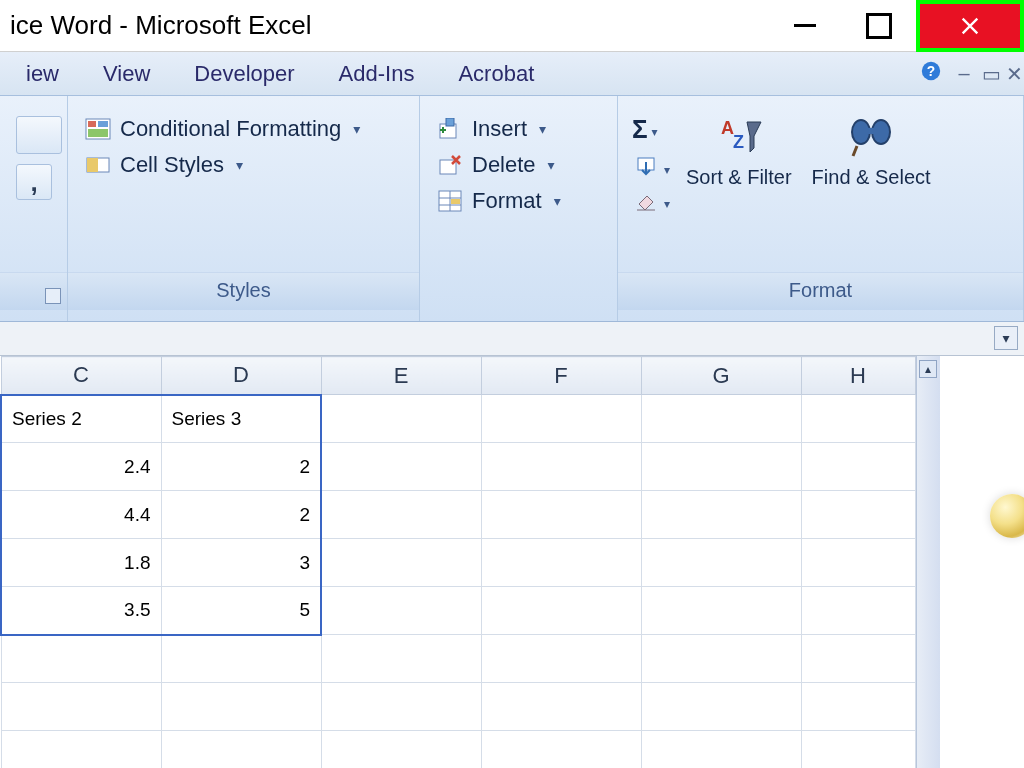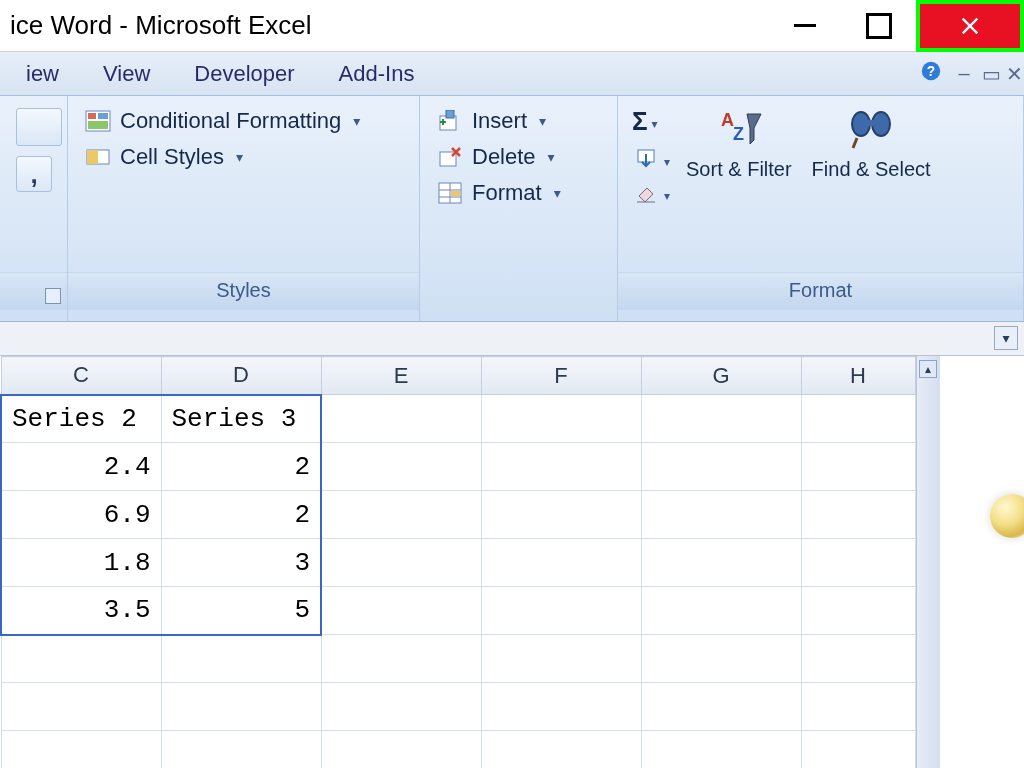--- a/index.html
+++ b/index.html
@@ -14,21 +14,21 @@
   .win-close { background: #e81123; color: #fff; width: 100px; height: 44px; }
   .win-close svg { width: 22px; height: 22px; }
   
   .tabbar { display: flex; align-items: center; height: 44px; background: linear-gradient(#e6eef9, #d7e4f2); border-bottom: 1px solid #a6bfde; padding-left: 4px; }
   .tabbar .tab { font-size: 22px; color: #2a2a6a; padding: 6px 22px; cursor: default; text-align: right; }
   .tabbar .spacer { flex: 1; }
   .tabbar .help { color: #2a63ad; font-size: 20px; padding: 0 10px; }
   .tabbar .mdi { width: 24px; text-align: center; font-size: 20px; color: #5a6b8c; padding: 0 6px; }
   
   .ribbon { display: flex; height: 226px; background: linear-gradient(#e9f1fb, #cfe0f4); border-bottom: 1px solid #9fb8d8; }
-  .group { border-right: 1px solid #b6cce6; display: flex; flex-direction: column; padding: 6px 8px 0 8px; }
+  .group { border-right: 1px solid #b6cce6; display: flex; flex-direction: column; padding: 14px 8px 0 8px; }
   .group-body { flex: 1; display: flex; }
   .group-label { text-align: center; font-size: 20px; color: #3d5a8a; padding: 6px 0 8px 0; background: linear-gradient(#d9e6f5, #c3d7ef); margin: 11px -8px; border-top: 1px solid #c8d9ef; position: relative; }
   .launcher { position: absolute; right: 6px; bottom: 6px; width: 16px; height: 16px; border: 1px solid #7a93b8; background: #e6eef9; }
   .btnrow { display: flex; flex-direction: column; gap: 6px; padding: 4px; }
   .rbtn { display: flex; align-items: center; gap: 8px; font-size: 22px; color: #15294a; padding: 2px 4px; border-radius: 3px; }
   .dd::after { content: "▾"; font-size: 14px; color: #3d5a8a; margin-left: 4px; }
   .iconbox { width: 28px; height: 24px; display: inline-flex; align-items: center; justify-content: center; }
   .bigbtn { display: flex; flex-direction: column; align-items: center; justify-content: flex-start; padding: 4px 10px; font-size: 20px; color: #15294a; text-align: center; gap: 4px; }
   .bigicon { width: 48px; height: 48px; display: flex; align-items: center; justify-content: center; }
   .stubcol { display: flex; flex-direction: column; gap: 10px; padding: 6px 8px; }
@@ -38,21 +38,21 @@
   .minicol { display:flex; flex-direction:column; gap:10px; padding:4px 6px; }
   .minibtn { display:flex; align-items:center; gap:4px; font-size:20px; color:#15294a; }
   .minibtn .dd2::after{content:"▾"; font-size:12px; color:#3d5a8a;}
   
   .fxbar { height: 34px; background: #eef2f7; border-bottom: 1px solid #b7c3d3; position: relative; }
   .fx-expand { position:absolute; right:6px; top:4px; width:24px; height:24px; border:1px solid #97aac4; background:#e9eff8; display:flex; align-items:center; justify-content:center; font-size:14px; color:#2b3c56;}
   
   .gridwrap { display:flex; }
   .grid { border-collapse: collapse; table-layout: fixed; }
   .grid th { background: linear-gradient(#f4f7fb,#e2e9f3); border: 1px solid #c3cede; height: 38px; font-weight: normal; font-size: 22px; color: #2b3a52; }
-  .grid td { border: 1px solid #d5dde8; height: 48px; font-size: 26px; padding: 0 10px; color:#000;font-family:Liberation Mono, monospace; }
+  .grid td { border: 1px solid #d5dde8; height: 48px; font-size: 19px; padding: 0 10px; color:#000; }
   .grid td.txt { text-align: left; }
   .grid td.num { text-align: right; }
   .colw { width: 160px; }
   .colw-h { width: 114px; }
   .sel-top { border-top: 2px solid #3a66c4 !important; }
   .sel-left { border-left: 2px solid #3a66c4 !important; }
   .sel-right { border-right: 2px solid #3a66c4 !important; }
   .sel-bottom { border-bottom: 2px solid #3a66c4 !important; }
   .vscroll { width: 24px; background: linear-gradient(90deg,#e7edf6,#d4def0); border-left:1px solid #b8c6dc; display:flex; flex-direction:column; align-items:center; padding-top:4px; gap:4px;}
   .vscroll .arrow { width:18px; height:18px; border:1px solid #8fa4c4; background:#dfe8f5; display:flex; align-items:center; justify-content:center; font-size:12px; color:#2b3c56;}
@@ -72,20 +72,21 @@
         </svg>
     </div>
   </div>
 </div>
 
 <div class="tabbar">
   <div class="tab">iew</div>
   <div class="tab">View</div>
   <div class="tab">Developer</div>
   <div class="tab">Add-Ins</div>
+  <div class="tab">Acrobat</div>
   <div class="spacer"></div>
   <div class="help">
     <svg width="22" height="22" viewBox="0 0 24 24">
         <circle cx="12" cy="12" r="10" fill="#2f7bd9"></circle>
         <text x="12" y="17" text-anchor="middle" font-size="15" font-weight="bold" fill="#fff">?</text>
       </svg>
   </div>
   <div class="mdi">–</div>
   <div class="mdi">▭</div>
   <div class="mdi">✕</div>
@@ -258,21 +259,21 @@
   </tr>
   <tr>
     <td class="num sel-left">2.4</td>
     <td class="num sel-right">2</td>
     <td></td>
     <td></td>
     <td></td>
     <td></td>
   </tr>
   <tr>
-    <td class="num sel-left">6.9</td>
+    <td class="num sel-left">4.4</td>
     <td class="num sel-right">2</td>
     <td></td>
     <td></td>
     <td></td>
     <td></td>
   </tr>
   <tr>
     <td class="num sel-left">1.8</td>
     <td class="num sel-right">3</td>
     <td></td>

